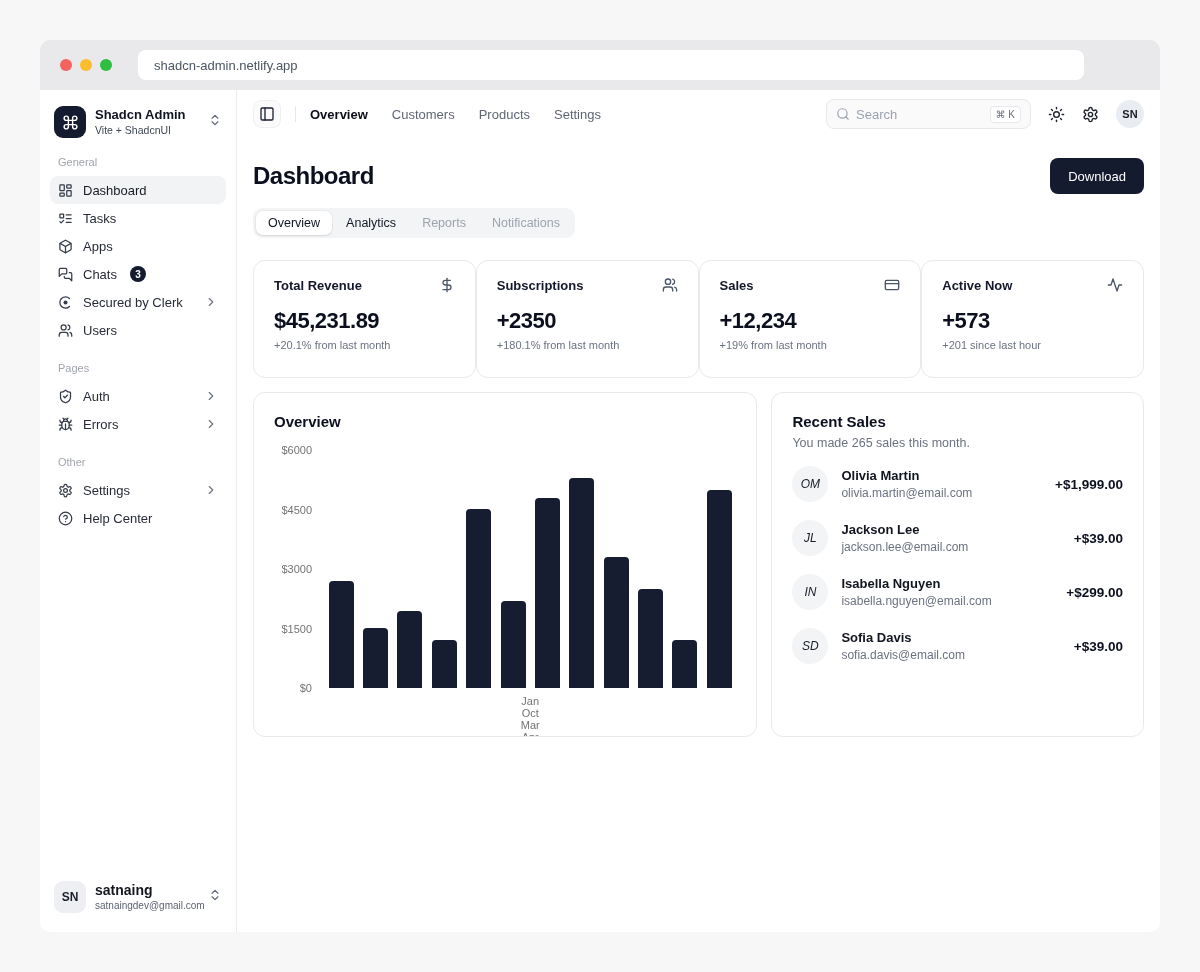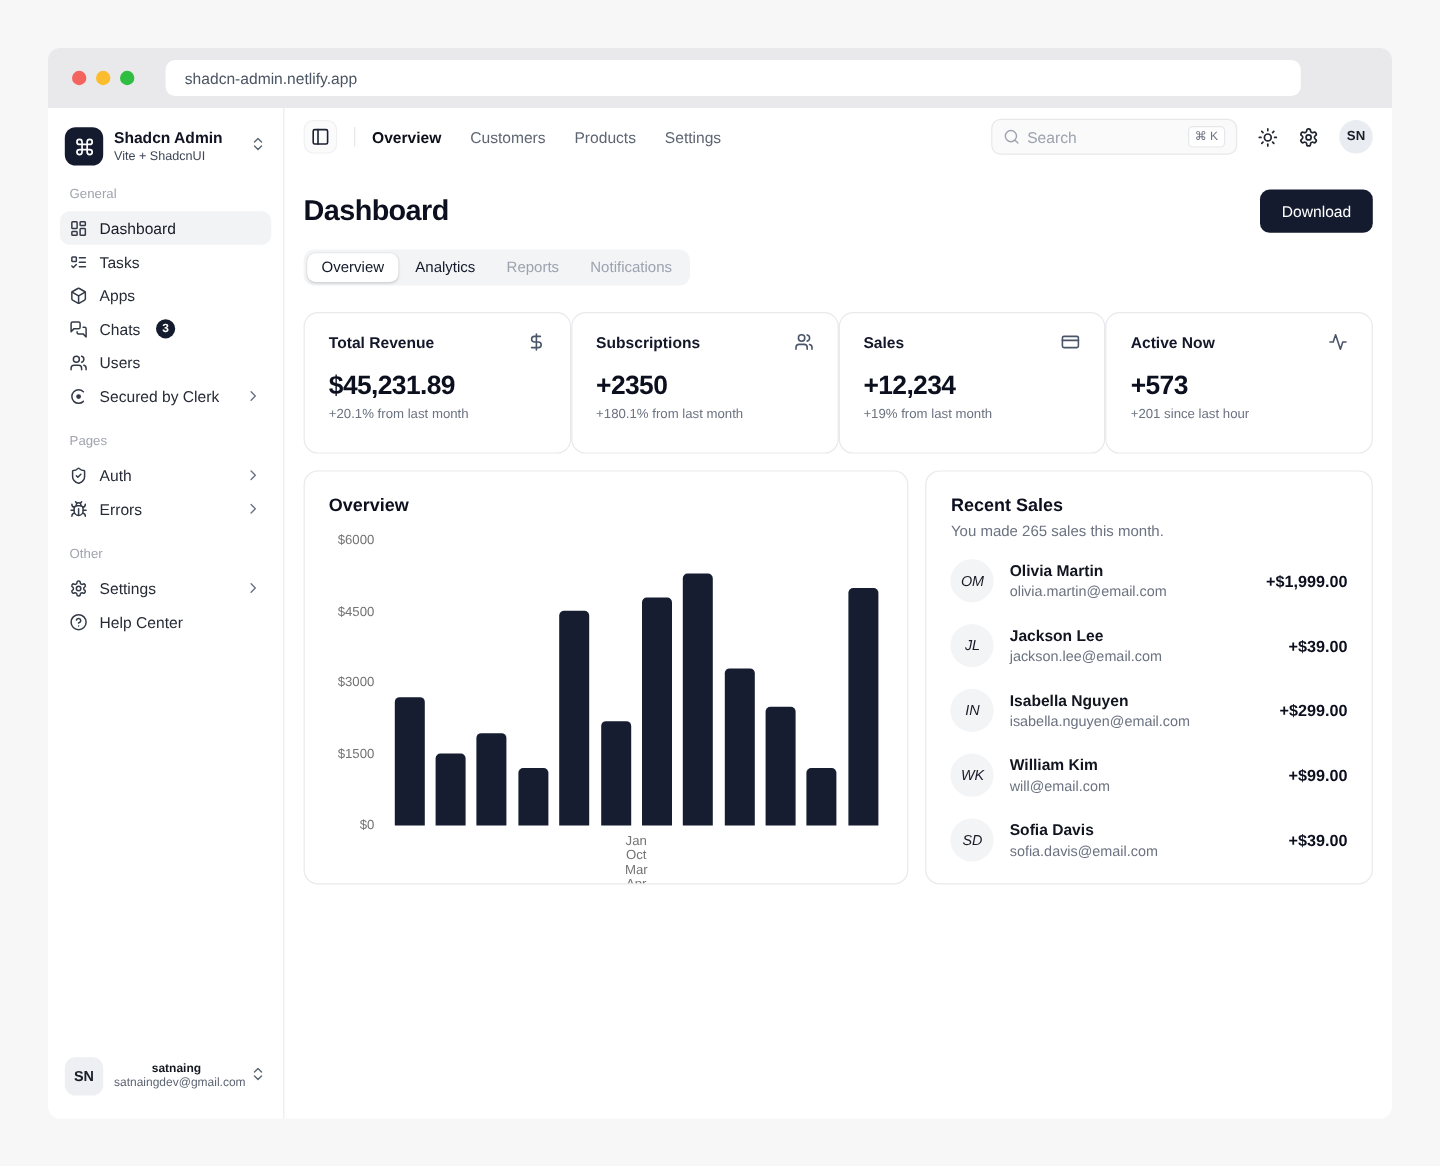--- a/index.html
+++ b/index.html
@@ -37,21 +37,21 @@
     font-size:13px; color:#262b36; cursor:default; white-space:nowrap;}
   .nav-item .ni-icon{ color:#343b48; display:flex; flex:none;}
   .nav-item.active{ background:#f2f3f5; font-weight:500; color:#171b26;}
   .nav-badge{ background:#141b2e; color:#fff; font-size:10px; font-weight:600; width:16px; height:16px;
     border-radius:50%; display:flex; align-items:center; justify-content:center; margin-left:3px;}
   .nav-chev{ margin-left:auto; color:#6b7280; display:flex;}
   .sb-footer{ margin-top:auto; display:flex; align-items:center; gap:9px; padding:4px 4px; height:42px;}
   .sb-avatar{ width:32px; height:32px; border-radius:9px; background:#edeff2; font-size:12px; font-weight:600;
     color:#1a1e29; display:flex; align-items:center; justify-content:center; flex:none;}
   .sb-user-text{ line-height:1.25; min-width:0;}
-  .sb-user-name{ font-size:10px; font-weight:700; color:#14171f;text-align:center;}
+  .sb-user-name{ font-size:14px; font-weight:700; color:#14171f;}
   .sb-user-email{ font-size:10px; color:#5d6472; white-space:nowrap;}
   
   .main{ flex:1; display:flex; flex-direction:column; min-width:0;}
   .topbar{ height:48px; display:flex; align-items:center; padding:0 16px;}
   .panel-btn{ width:28px; height:28px; border-radius:8px; border:1px solid #eef0f2; background:#fbfbfc;
     display:flex; align-items:center; justify-content:center; color:#1b2130;}
   .tb-sep{ width:1px; height:16px; background:#e5e7eb; margin:0 14px;}
   .top-nav{ display:flex; gap:24px; font-size:13px; align-items:center;}
   .top-link{ color:#5f6673; cursor:default;}
   .top-link.active{ color:#0c0f1a; font-weight:600;}
@@ -180,41 +180,41 @@
               <path d="M14 9a2 2 0 0 1-2 2H6l-4 4V4a2 2 0 0 1 2-2h8a2 2 0 0 1 2 2z"></path>
               <path d="M18 9h2a2 2 0 0 1 2 2v11l-4-4h-6a2 2 0 0 1-2-2v-1"></path>
             </svg>
           </span>
           <span>Chats</span>
           <span class="nav-badge">3</span>
         </div>
         <div class="nav-item">
           <span class="ni-icon">
             <svg viewBox="0 0 24 24" width="15" height="15" fill="none" stroke="currentColor" stroke-width="2" stroke-linecap="round" stroke-linejoin="round">
+              <path d="M18.36 5.64A9 9 0 1 0 18.36 18.36"></path>
+              <circle cx="12" cy="12" r="3.2" fill="currentColor" stroke="none"></circle>
+            </svg>
+          </span>
+          <span>Secured by Clerk</span>
+          <span class="nav-chev">
+            <svg viewBox="0 0 24 24" width="14" height="14" fill="none" stroke="currentColor" stroke-width="2" stroke-linecap="round" stroke-linejoin="round">
+              <path d="m9 18 6-6-6-6"></path>
+            </svg>
+          </span>
+        </div>
+        <div class="nav-item">
+          <span class="ni-icon">
+            <svg viewBox="0 0 24 24" width="15" height="15" fill="none" stroke="currentColor" stroke-width="2" stroke-linecap="round" stroke-linejoin="round">
               <path d="M16 21v-2a4 4 0 0 0-4-4H6a4 4 0 0 0-4 4v2"></path>
               <circle cx="9" cy="7" r="4"></circle>
               <path d="M22 21v-2a4 4 0 0 0-3-3.87"></path>
               <path d="M16 3.13a4 4 0 0 1 0 7.75"></path>
             </svg>
           </span>
           <span>Users</span>
-        </div>
-        <div class="nav-item">
-          <span class="ni-icon">
-            <svg viewBox="0 0 24 24" width="15" height="15" fill="none" stroke="currentColor" stroke-width="2" stroke-linecap="round" stroke-linejoin="round">
-              <path d="M18.36 5.64A9 9 0 1 0 18.36 18.36"></path>
-              <circle cx="12" cy="12" r="3.2" fill="currentColor" stroke="none"></circle>
-            </svg>
-          </span>
-          <span>Secured by Clerk</span>
-          <span class="nav-chev">
-            <svg viewBox="0 0 24 24" width="14" height="14" fill="none" stroke="currentColor" stroke-width="2" stroke-linecap="round" stroke-linejoin="round">
-              <path d="m9 18 6-6-6-6"></path>
-            </svg>
-          </span>
         </div>
         <div class="section-label">Pages</div>
         <div class="nav-item">
           <span class="ni-icon">
             <svg viewBox="0 0 24 24" width="15" height="15" fill="none" stroke="currentColor" stroke-width="2" stroke-linecap="round" stroke-linejoin="round">
               <path d="M20 13c0 5-3.5 7.5-7.66 8.95a1 1 0 0 1-.67-.01C7.5 20.5 4 18 4 13V6a1 1 0 0 1 1-1c2 0 4.5-1.2 6.24-2.72a1 1 0 0 1 1.52 0C14.51 3.81 17 5 19 5a1 1 0 0 1 1 1z"></path>
               <path d="m9 12 2 2 4-4"></path>
             </svg>
           </span>
           <span>Auth</span>
@@ -500,28 +500,20 @@
               </div>
               <div class="sale-row">
                 <span class="sale-avatar">IN</span>
                 <div class="sale-info">
                   <div class="sale-name">Isabella Nguyen</div>
                   <div class="sale-email">isabella.nguyen@email.com</div>
                 </div>
                 <span class="sale-amount">+$299.00</span>
               </div>
               <div class="sale-row">
-                <span class="sale-avatar">WK</span>
-                <div class="sale-info">
-                  <div class="sale-name">William Kim</div>
-                  <div class="sale-email">will@email.com</div>
-                </div>
-                <span class="sale-amount">+$99.00</span>
-              </div>
-              <div class="sale-row">
                 <span class="sale-avatar">SD</span>
                 <div class="sale-info">
                   <div class="sale-name">Sofia Davis</div>
                   <div class="sale-email">sofia.davis@email.com</div>
                 </div>
                 <span class="sale-amount">+$39.00</span>
               </div>
             </div>
         </section>
       </div>

